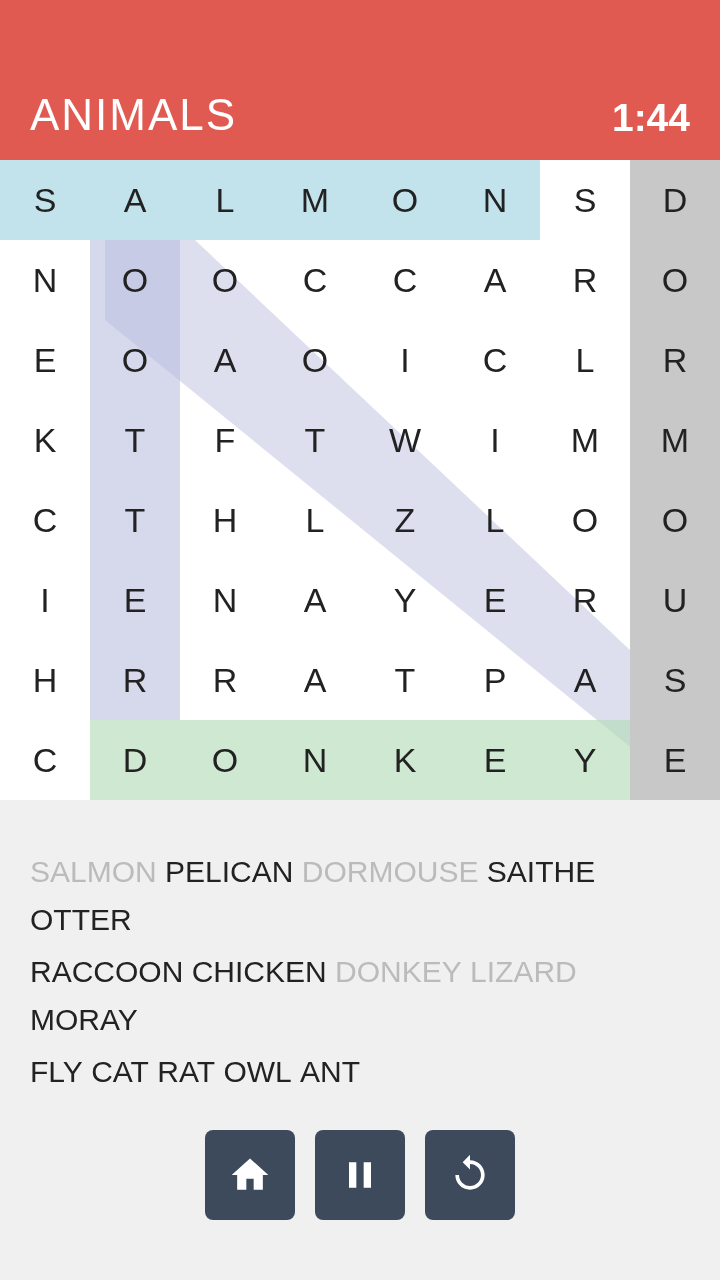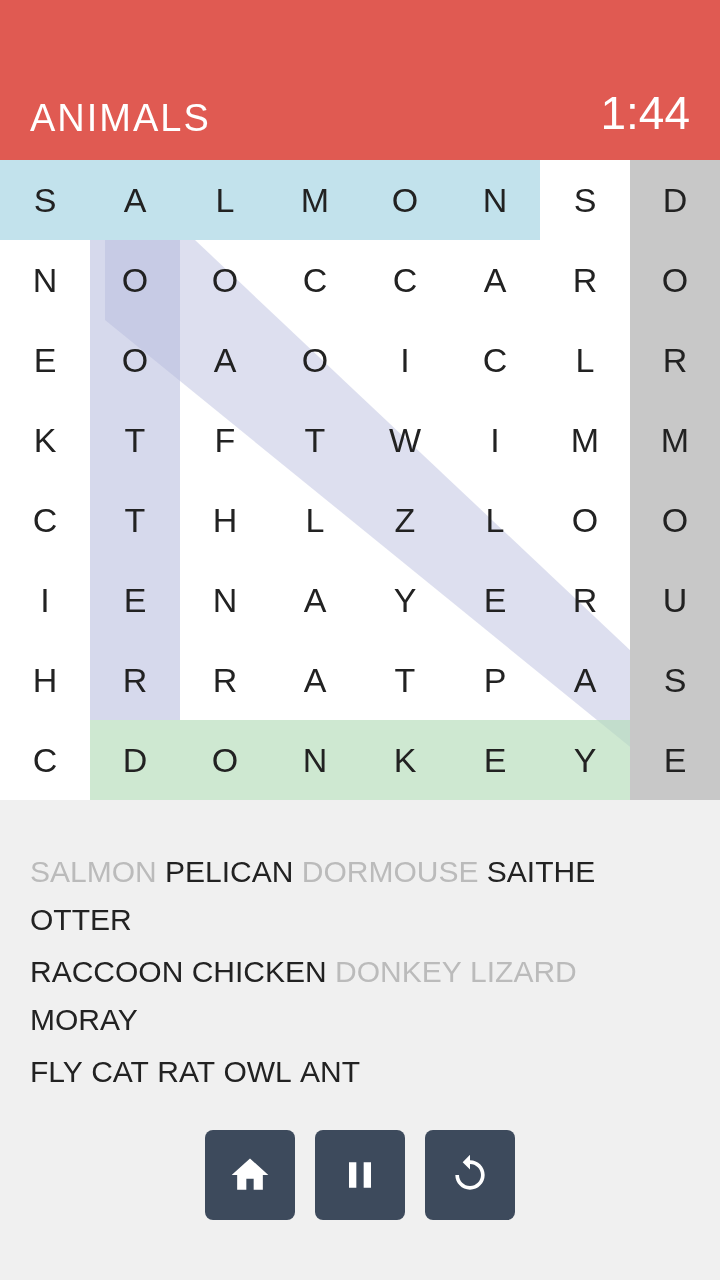--- a/index.html
+++ b/index.html
@@ -15,28 +15,28 @@
     #header {
       background: #e05a52;
       height: 160px;
       display: flex;
       align-items: flex-end;
       justify-content: space-between;
       padding: 0 30px 20px 30px;
     }
     #header-title {
       color: white;
-      font-size: 38px;
+      font-size: 44px;
       font-weight: 400;
       letter-spacing: 2px;
     }
     #header-timer {
       color: white;
-      font-size: 46px;
-      font-weight: 400;
+      font-size: 39px;
+      font-weight: 700;
       margin-top: 48px;
     }
 
     
     #grid-container {
       background: white;
       padding: 0;
       position: relative;
     }
 

